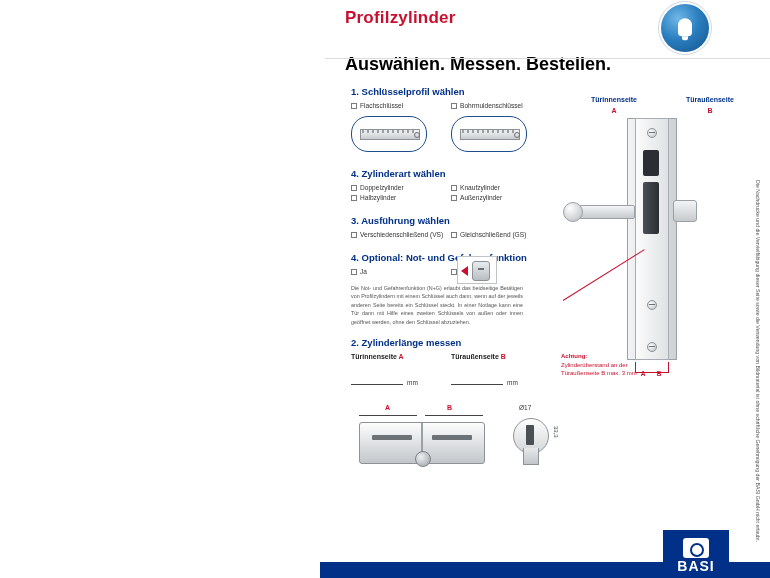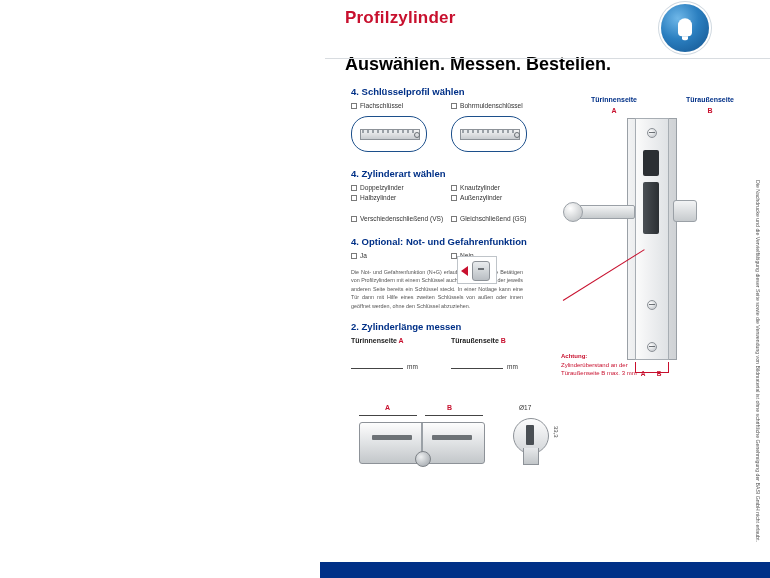--- a/index.html
+++ b/index.html
@@ -115,21 +115,21 @@
     <div class="hdr-title">Profilzylinder</div>
     <div class="hdr-sub">Auswählen. Messen. Bestellen.</div>
     <div class="hdr-logo">
         <div class="bulb"></div>
       </div>
     <div class="hdr-rule"></div>
 
     <div class="col-left">
 
       <div class="step">
-        <div class="step-title">4. Schlüsselprofil wählen</div>
+        <div class="step-title">1. Schlüsselprofil wählen</div>
         <div class="opts">
           <div class="opt">
               <span class="box"></span>
               <span>Flachschlüssel</span>
             </div>
           <div class="opt">
               <span class="box"></span>
               <span>Bohrmuldenschlüssel</span>
             </div>
         </div>
@@ -167,20 +167,21 @@
               <span>Halbzylinder</span>
             </div>
           <div class="opt">
               <span class="box"></span>
               <span>Außenzylinder</span>
             </div>
         </div>
       </div>
 
       <div class="step">
+        <div class="step-title">3. Ausführung wählen</div>
         <div class="opts">
           <div class="opt">
               <span class="box"></span>
               <span>Verschiedenschließend (VS)</span>
             </div>
           <div class="opt">
               <span class="box"></span>
               <span>Gleichschließend (GS)</span>
             </div>
         </div>
@@ -269,15 +270,19 @@
         <div class="cf-circ"></div>
           <div class="cf-key"></div>
           <div class="cf-body"></div>
       </div>
       <div class="cf-h">33,3</div>
     </div>
 
     <div class="vertical-legal">Die Nachdrucke und die Vervielfältigung dieser Seite sowie die Verwendung von Bildmaterial ist ohne schriftliche Genehmigung der BASI GmbH nicht erlaubt.</div>
 
     <div class="footer-bar"></div>
+    <div class="bas-logo">
+      <div class="mark"></div>
+      <div class="txt">BASI</div>
+    </div>
 
   </div>
 </div>
 
 </body></html>

